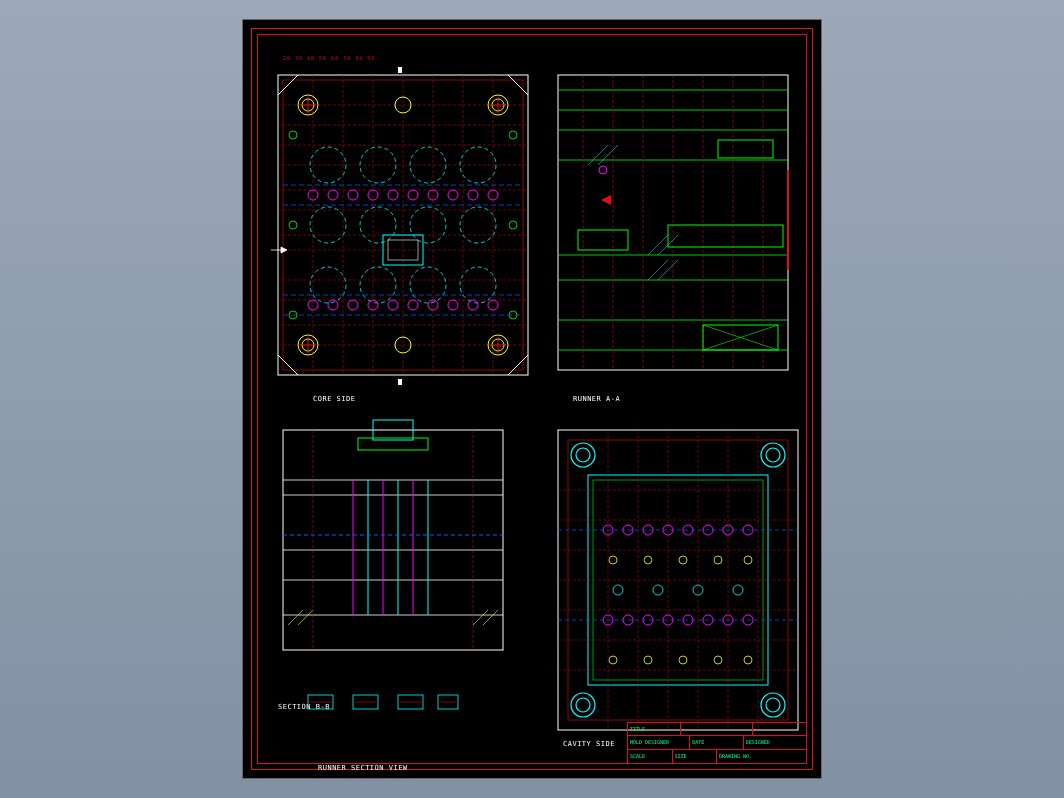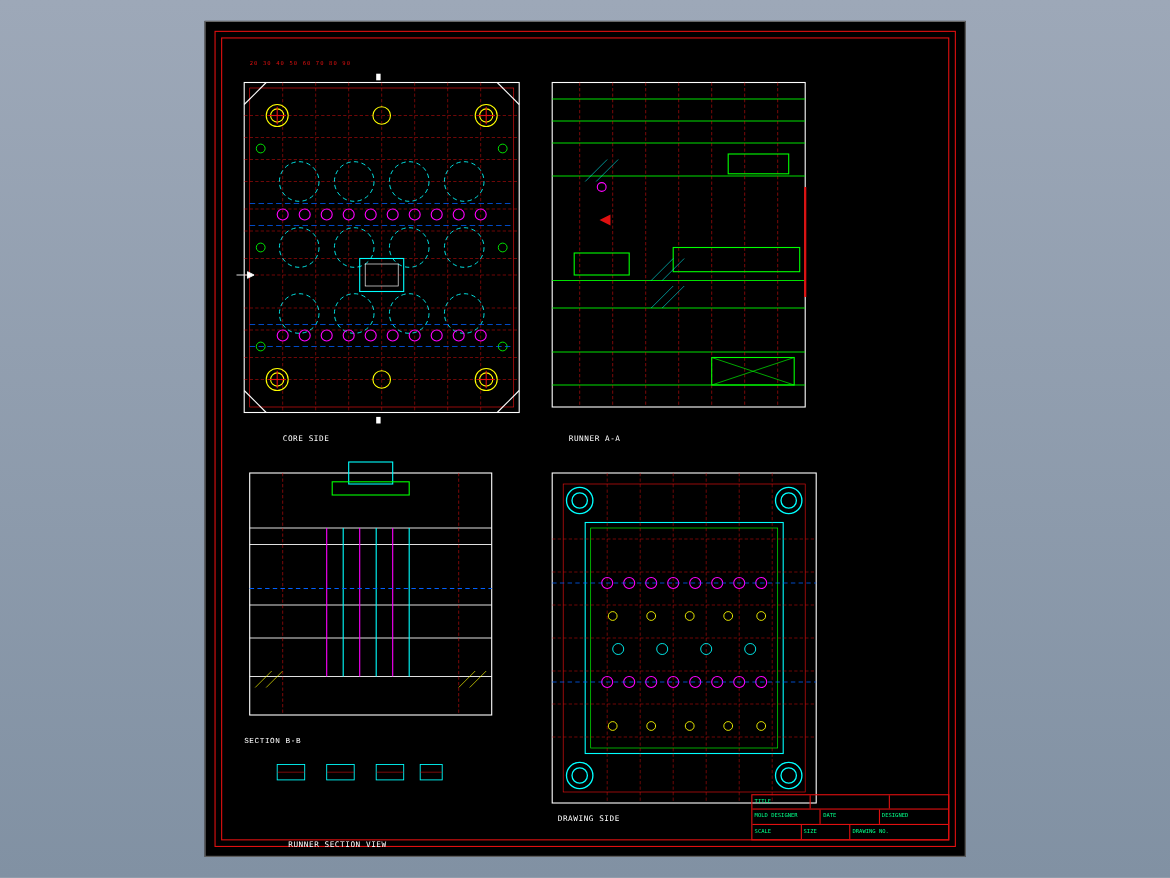--- a/index.html
+++ b/index.html
@@ -6,21 +6,21 @@
   body {
     width: 1064px;
     height: 798px;
     background: linear-gradient(to bottom, #9da8b8 0%, #8191a3 100%);
     display: flex;
     align-items: center;
     justify-content: center;
     font-family: Arial, sans-serif;
   }
   .drawing-sheet {
-    width: 692px;
+    width: 580px;
     height: 760px;
     background: #000;
     position: relative;
     border: 1px solid #666;
   }
   .border-outer {
     position: absolute;
     inset: 8px;
     border: 1.5px solid #e01010;
   }
@@ -291,21 +291,21 @@
       </g>
 
       <g stroke="#e01010" stroke-width="0.5" stroke-dasharray="3 2">
         <line x1="40" y1="10" x2="40" y2="230"></line>
           <line x1="200" y1="10" x2="200" y2="230"></line>
       </g>
 
       <line x1="10" y1="115" x2="230" y2="115" stroke="#0060ff" stroke-dasharray="4 3"></line>
     </svg>
   </div>
-  <div class="view-label" style="left:35px; top:650px;font-family:Liberation Mono, monospace;">SECTION B-B</div>
+  <div class="view-label" style="left:35px; top:683px;">SECTION B-B</div>
 
   <div class="view" style="left:60px; top:670px; width:160px; height:25px;">
     <svg viewBox="0 0 160 25">
       <g stroke="#00ffff" fill="none" stroke-width="0.8">
         <rect x="5" y="5" width="25" height="14"></rect>
           <rect x="50" y="5" width="25" height="14"></rect>
         <rect x="95" y="5" width="25" height="14"></rect>
           <rect x="135" y="5" width="20" height="14"></rect>
       </g>
       <g stroke="#e01010" stroke-width="0.5">
@@ -391,21 +391,21 @@
           <circle cx="145" cy="170" r="5"></circle>
           <circle cx="185" cy="170" r="5"></circle>
       </g>
 
       <g stroke="#0060ff" stroke-dasharray="4 3" stroke-width="0.7">
         <line x1="5" y1="110" x2="245" y2="110"></line>
           <line x1="5" y1="200" x2="245" y2="200"></line>
       </g>
     </svg>
   </div>
-  <div class="view-label" style="left:320px; top:720px;">DRAWING SIDE</div>
+  <div class="view-label" style="left:320px; top:720px;">CAVITY SIDE</div>
 
   <div class="title-block">
     <div class="row">
       <div class="cell" style="width:30%;">TITLE</div>
       <div class="cell" style="width:40%;"></div>
       <div class="cell" style="width:30%; border-right:none;"></div>
     </div>
     <div class="row">
       <div class="cell" style="width:35%;">MOLD DESIGNER</div>
       <div class="cell" style="width:30%;">DATE</div>

